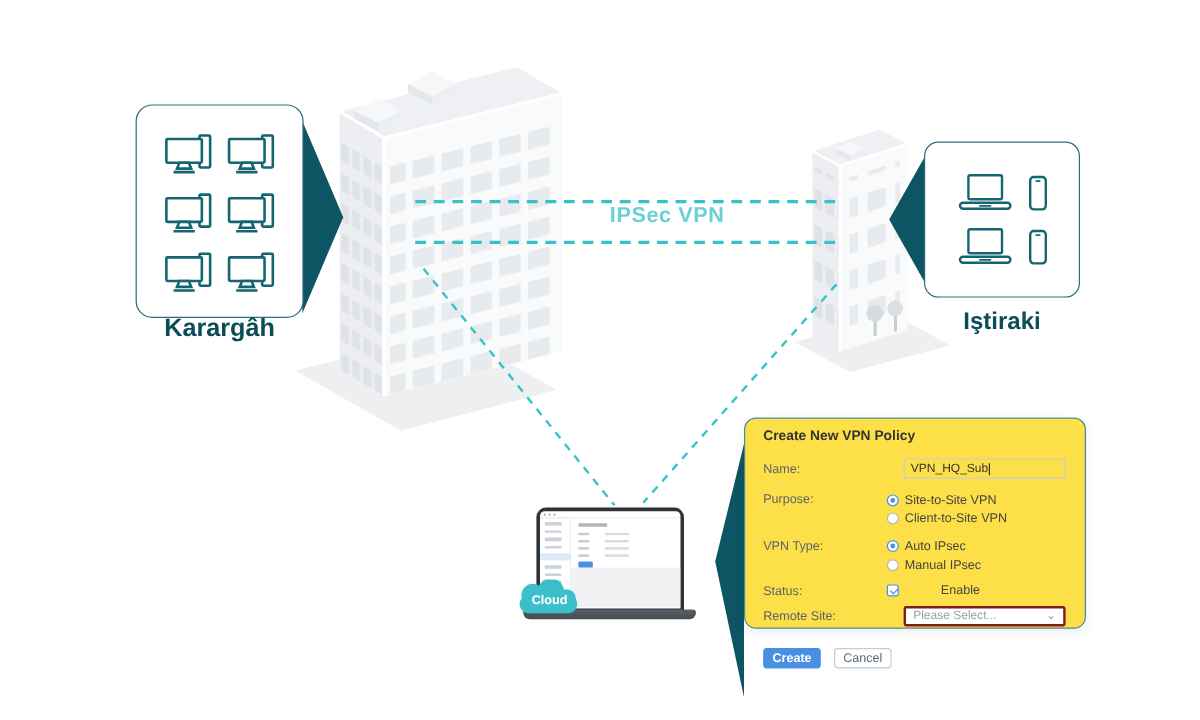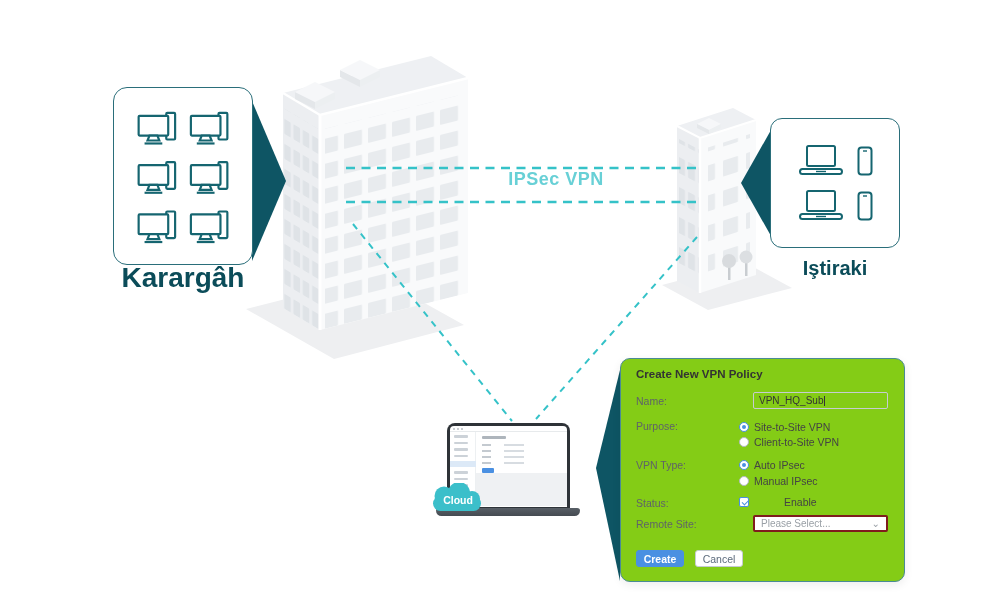--- a/index.html
+++ b/index.html
@@ -35,21 +35,21 @@
   .mini-btn{position:absolute;left:6px;top:36px;width:12px;height:5px;background:#4a90e2;border-radius:1px;}
   .laptop-base{position:absolute;left:436px;top:508px;width:144px;height:8px;
                background:linear-gradient(#585f66,#454b52);border-radius:3px 3px 6px 6px;}
   .cloud-wrap{position:absolute;left:429px;top:483px;width:58px;height:31px;}
   .cloud-text{position:absolute;left:429px;top:494px;width:58px;text-align:center;
               color:#fff;font-size:10.5px;font-weight:bold;}
   .controller-label{position:absolute;left:420px;top:518px;width:175px;text-align:center;
                     font-size:17.5px;font-weight:bold;color:#0b4c59;}
 
   
-  .dialog{position:absolute;left:620px;top:358px;width:285px;height:224px;background:#84cc16;
+  .dialog{position:absolute;left:620px;top:348px;width:285px;height:176px;background:#fde047;
           border:1.6px solid #4a8b95;border-radius:10px;box-shadow:0 3px 10px rgba(0,0,0,.07);}
   .dialog .t{position:absolute;left:15px;top:9px;font-size:11.5px;font-weight:bold;color:#333;}
   .dialog .lbl{position:absolute;left:15px;font-size:10.5px;color:#5f6368;}
   .inputbox{position:absolute;left:132px;top:33px;width:135px;height:17px;border:1px solid #c6ccd2;
             border-radius:2px;font-size:10px;color:#333;padding:2px 5px;display:flex;align-items:center;}
   .caret{display:inline-block;width:1px;height:10px;background:#333;margin-left:1px;}
   .opt{position:absolute;display:flex;align-items:center;gap:5px;}
   .radio{width:10px;height:10px;border-radius:50%;border:1px solid #b3b9bf;background:#fff;position:relative;flex:0 0 auto;}
   .radio.sel{border-color:#4a90e2;}
   .radio.sel::after{content:"";position:absolute;left:2px;top:2px;width:4px;height:4px;border-radius:50%;background:#4a90e2;}
@@ -184,21 +184,21 @@
         </g>
         <g transform="translate(75,123)">
           <rect x="31" y="2" width="9" height="27" rx="1"></rect>
             <rect x="3" y="5" width="30" height="20" rx="1"></rect>
           <path d="M14 25 L22 25 L24 30 L12 30 Z"></path>
             <line x1="9" y1="33" x2="27" y2="33"></line>
         </g>
       </g>
     </svg>
   </div>
-  <div class="big-label" style="left:108px;top:262px;width:150px;font-size:28px;">Karargâh</div>
+  <div class="big-label" style="left:108px;top:262px;width:150px;font-size:21px;">Karargâh</div>
 
   <div class="dev-box" style="left:770px;top:118px;width:130px;height:130px;border-radius:12px;">
     <svg width="130" height="130" viewBox="0 0 130 130" style="position:absolute;left:0;top:0;">
       <g stroke="#156570" stroke-width="2" fill="#ffffff">
         <g transform="translate(27,25)">
           <rect x="9" y="2" width="28" height="20" rx="1.5"></rect>
             <rect x="2" y="25" width="42" height="5" rx="2.5"></rect>
           <line x1="18" y1="27.5" x2="28" y2="27.5" stroke-width="1.4"></line>
         </g>
         <g transform="translate(27,70)">

